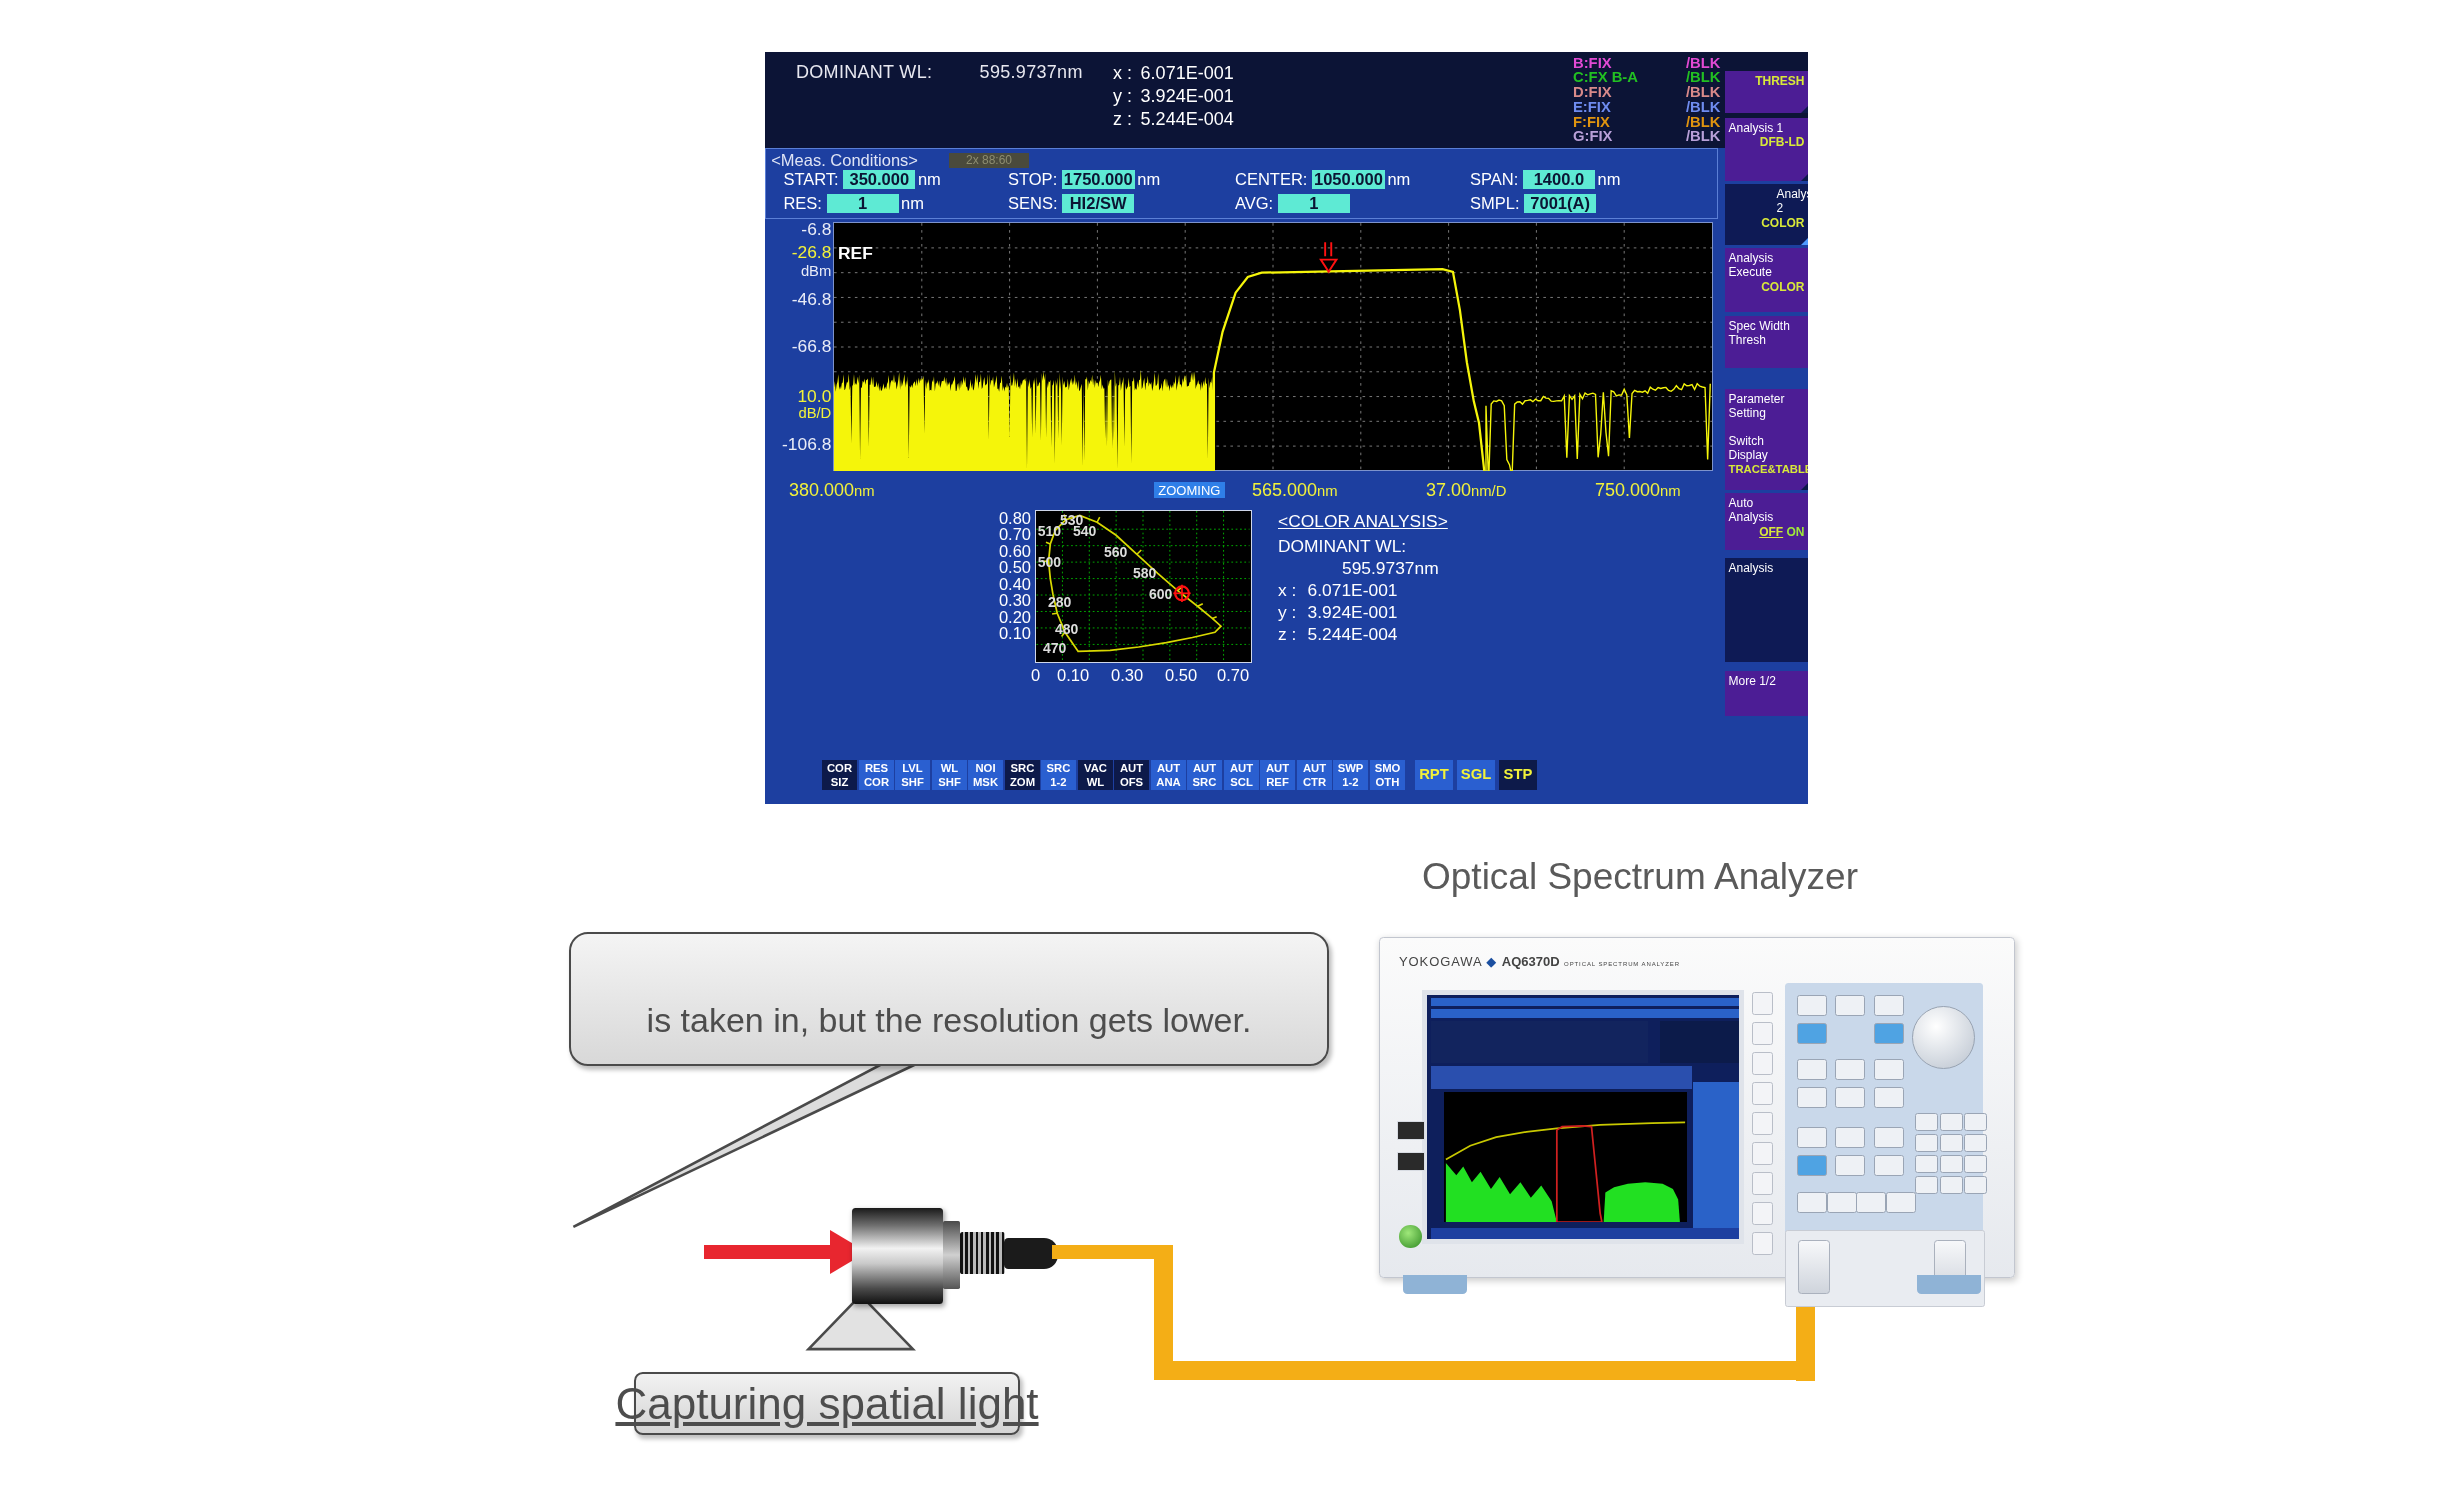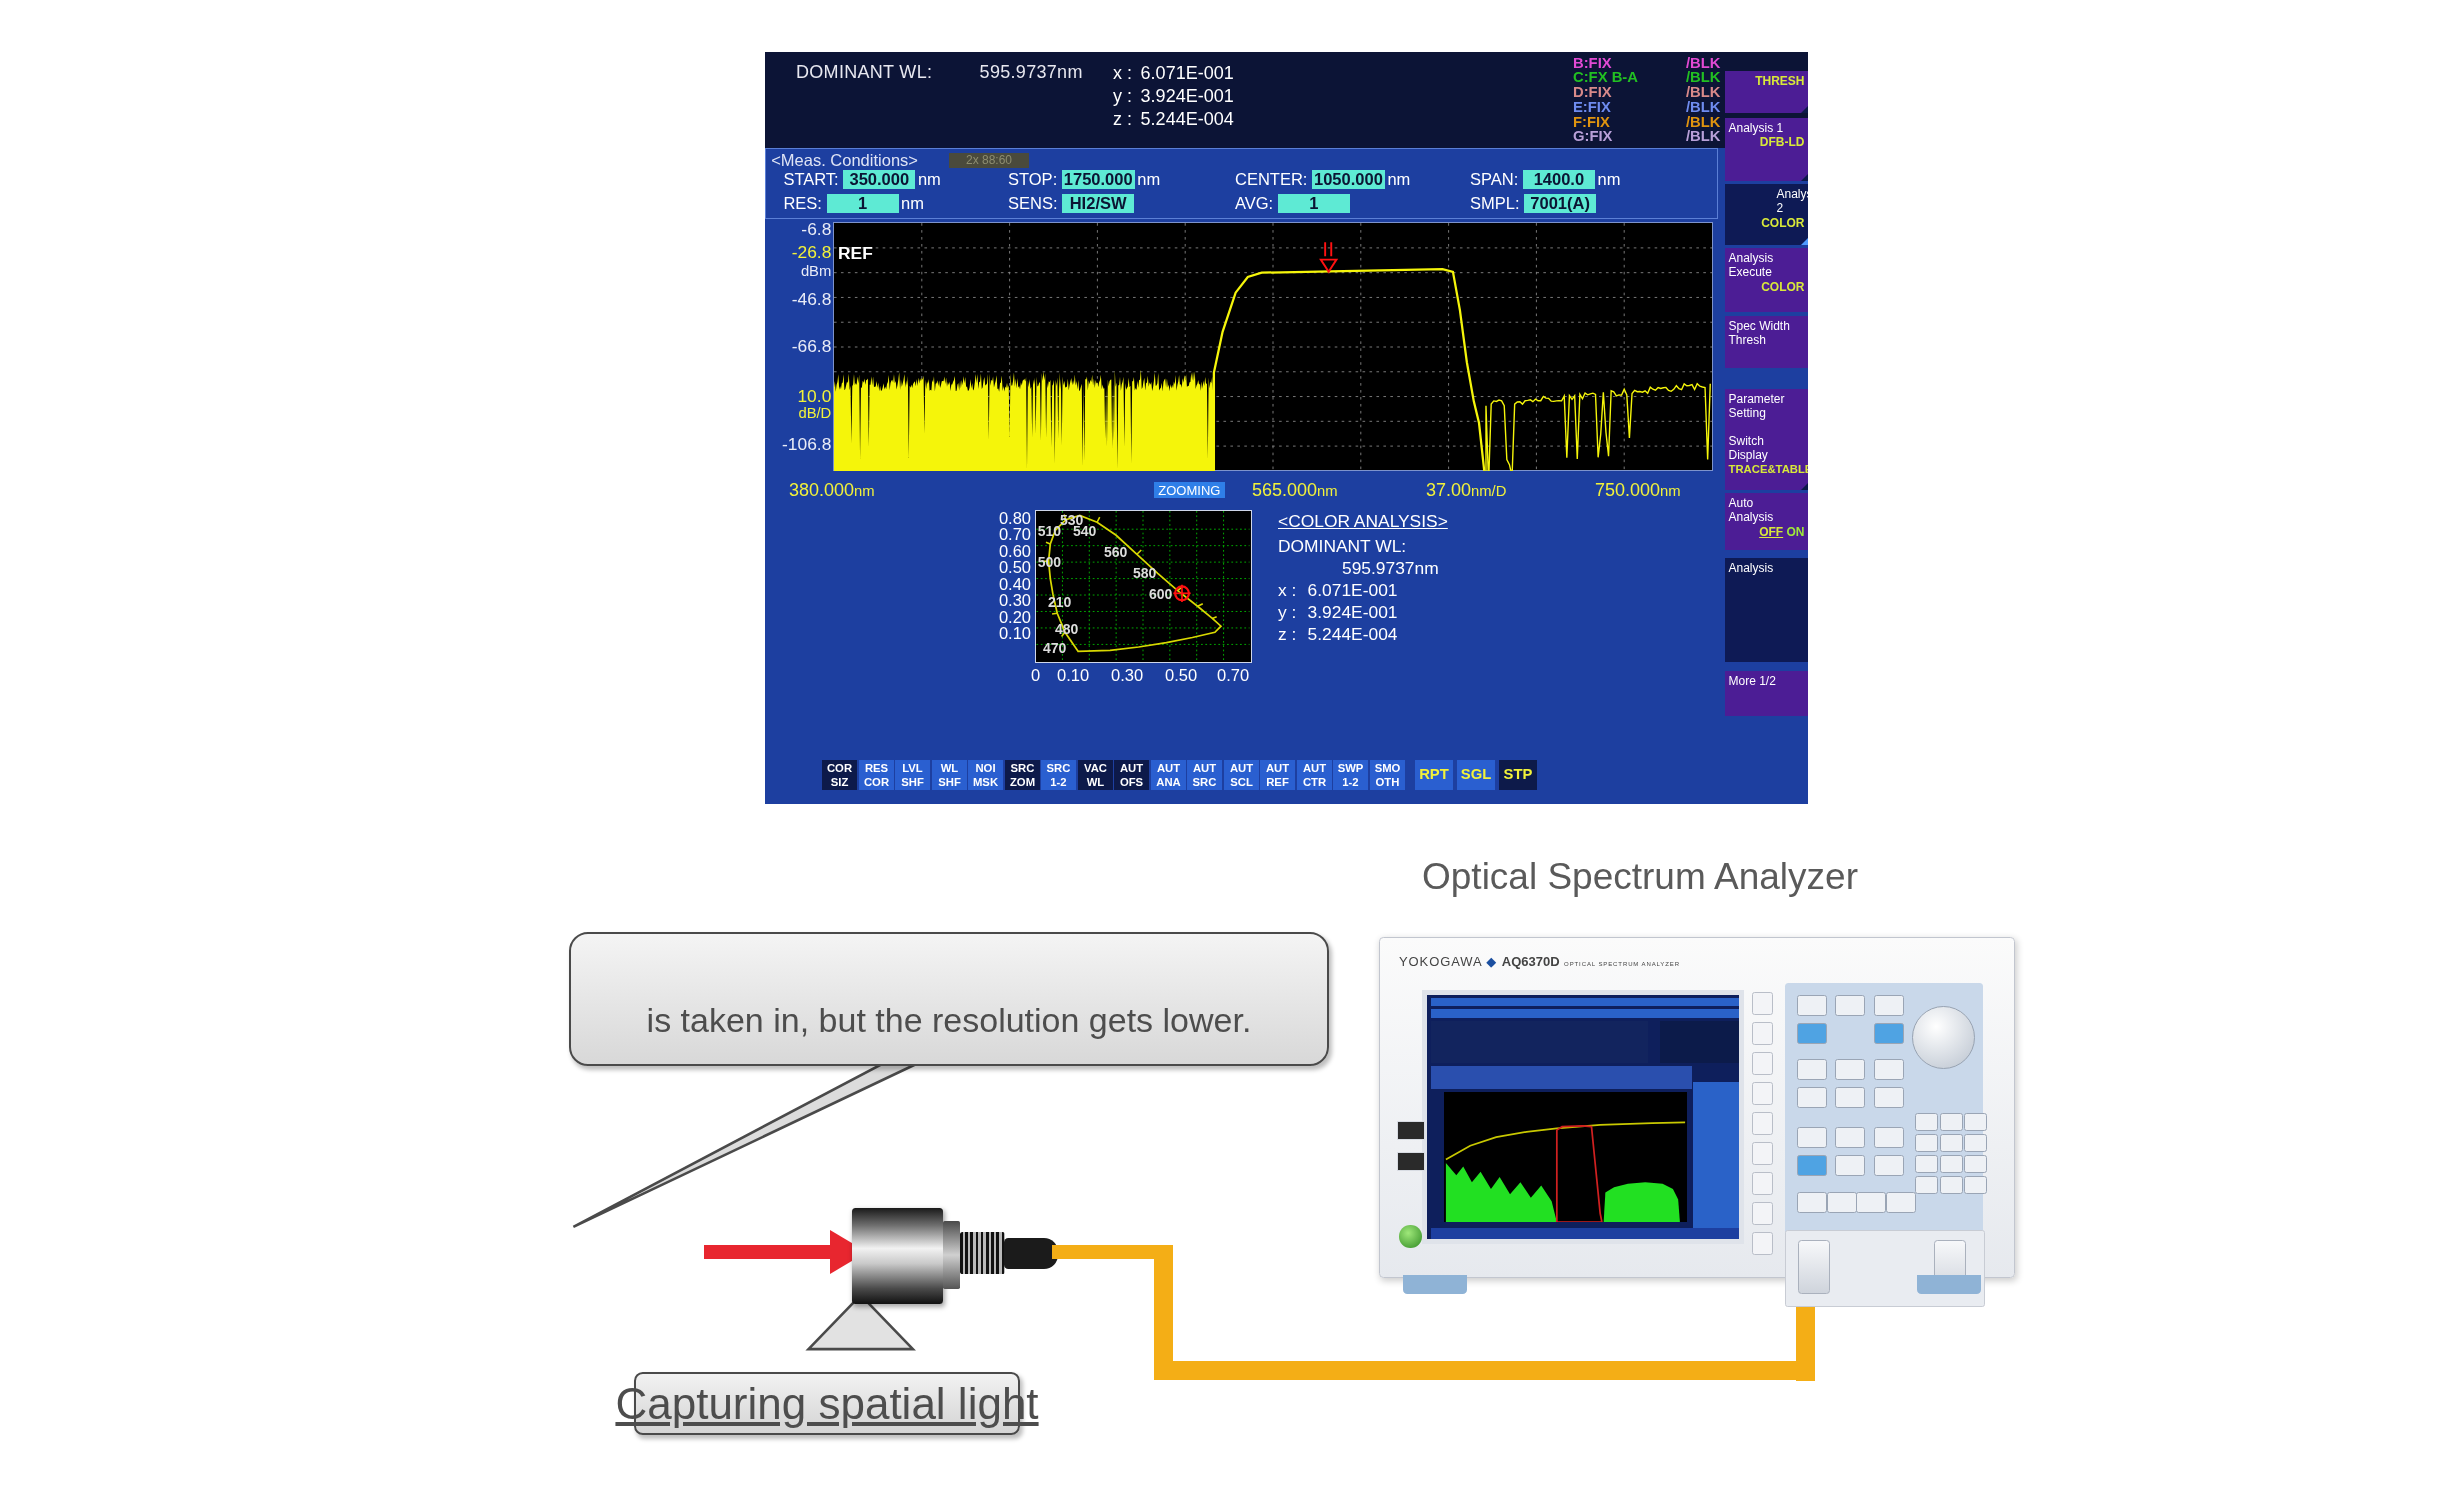--- a/index.html
+++ b/index.html
@@ -338,21 +338,21 @@
           <line x1="158" y1="95" x2="178" y2="95" stroke="#ff1111" stroke-width="2"></line>
         </g>
       </svg>
       <div class="cie-tick" style="left:24px;top:1.7px">530</div>
       <div class="cie-tick" style="left:1.7px;top:12px">510</div>
       <div class="cie-tick" style="left:37px;top:12px">540</div>
       <div class="cie-tick" style="left:68px;top:33px">560</div>
       <div class="cie-tick" style="left:1.7px;top:43px">500</div>
       <div class="cie-tick" style="left:97px;top:54px">580</div>
       <div class="cie-tick" style="left:113px;top:75px">600</div>
-      <div class="cie-tick" style="left:12px;top:83px">210</div>
+      <div class="cie-tick" style="left:12px;top:83px">280</div>
       <div class="cie-tick" style="left:19px;top:110px">480</div>
       <div class="cie-tick" style="left:7px;top:129px">470</div>
     </div>
     <div id="cie-xticks">
         <div class="cie-xlab" style="left: 50px;">0</div>
         <div class="cie-xlab" style="left: 76px;">0.10</div>
         <div class="cie-xlab" style="left: 130px;">0.30</div>
         <div class="cie-xlab" style="left: 184px;">0.50</div>
         <div class="cie-xlab" style="left: 236px;">0.70</div>
       </div>

